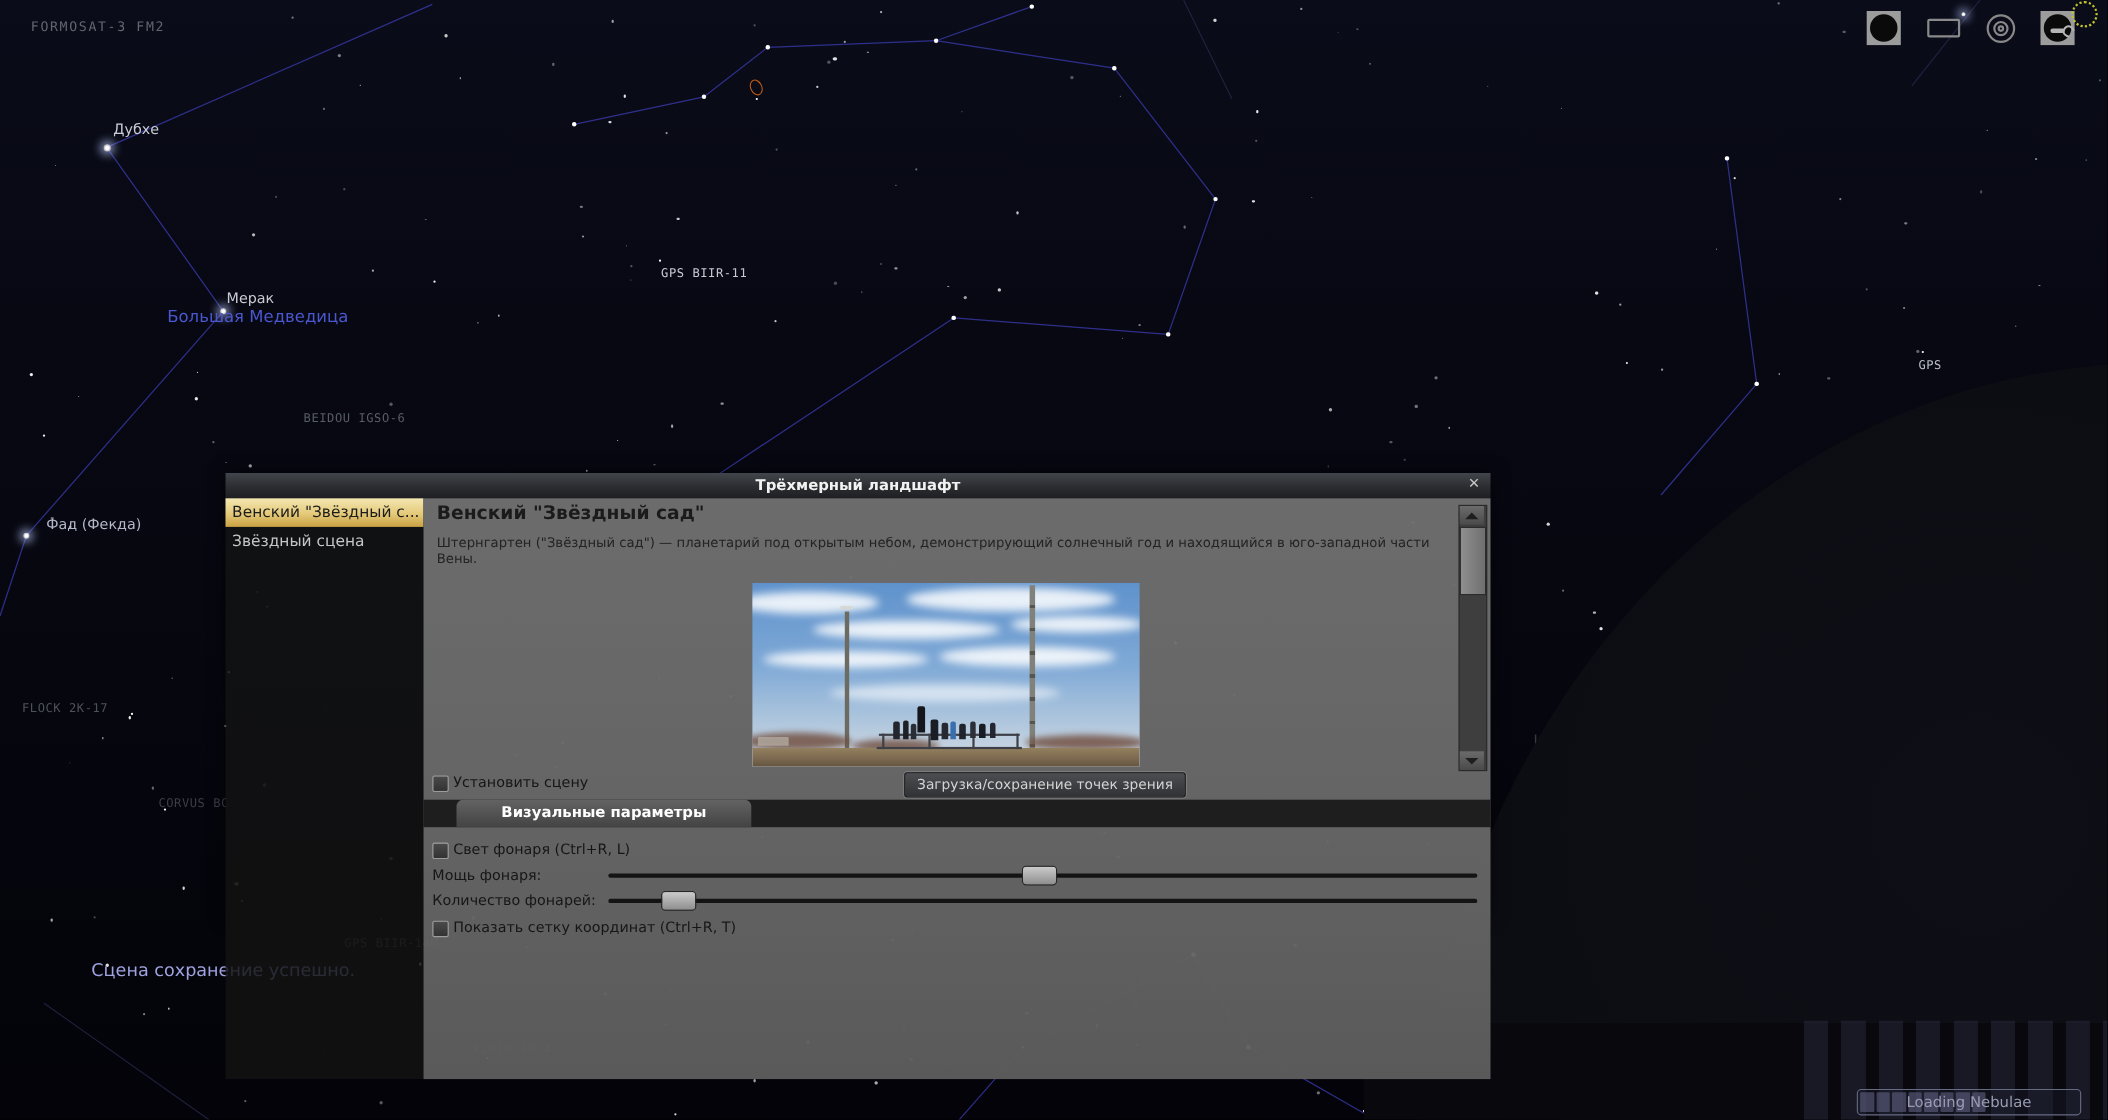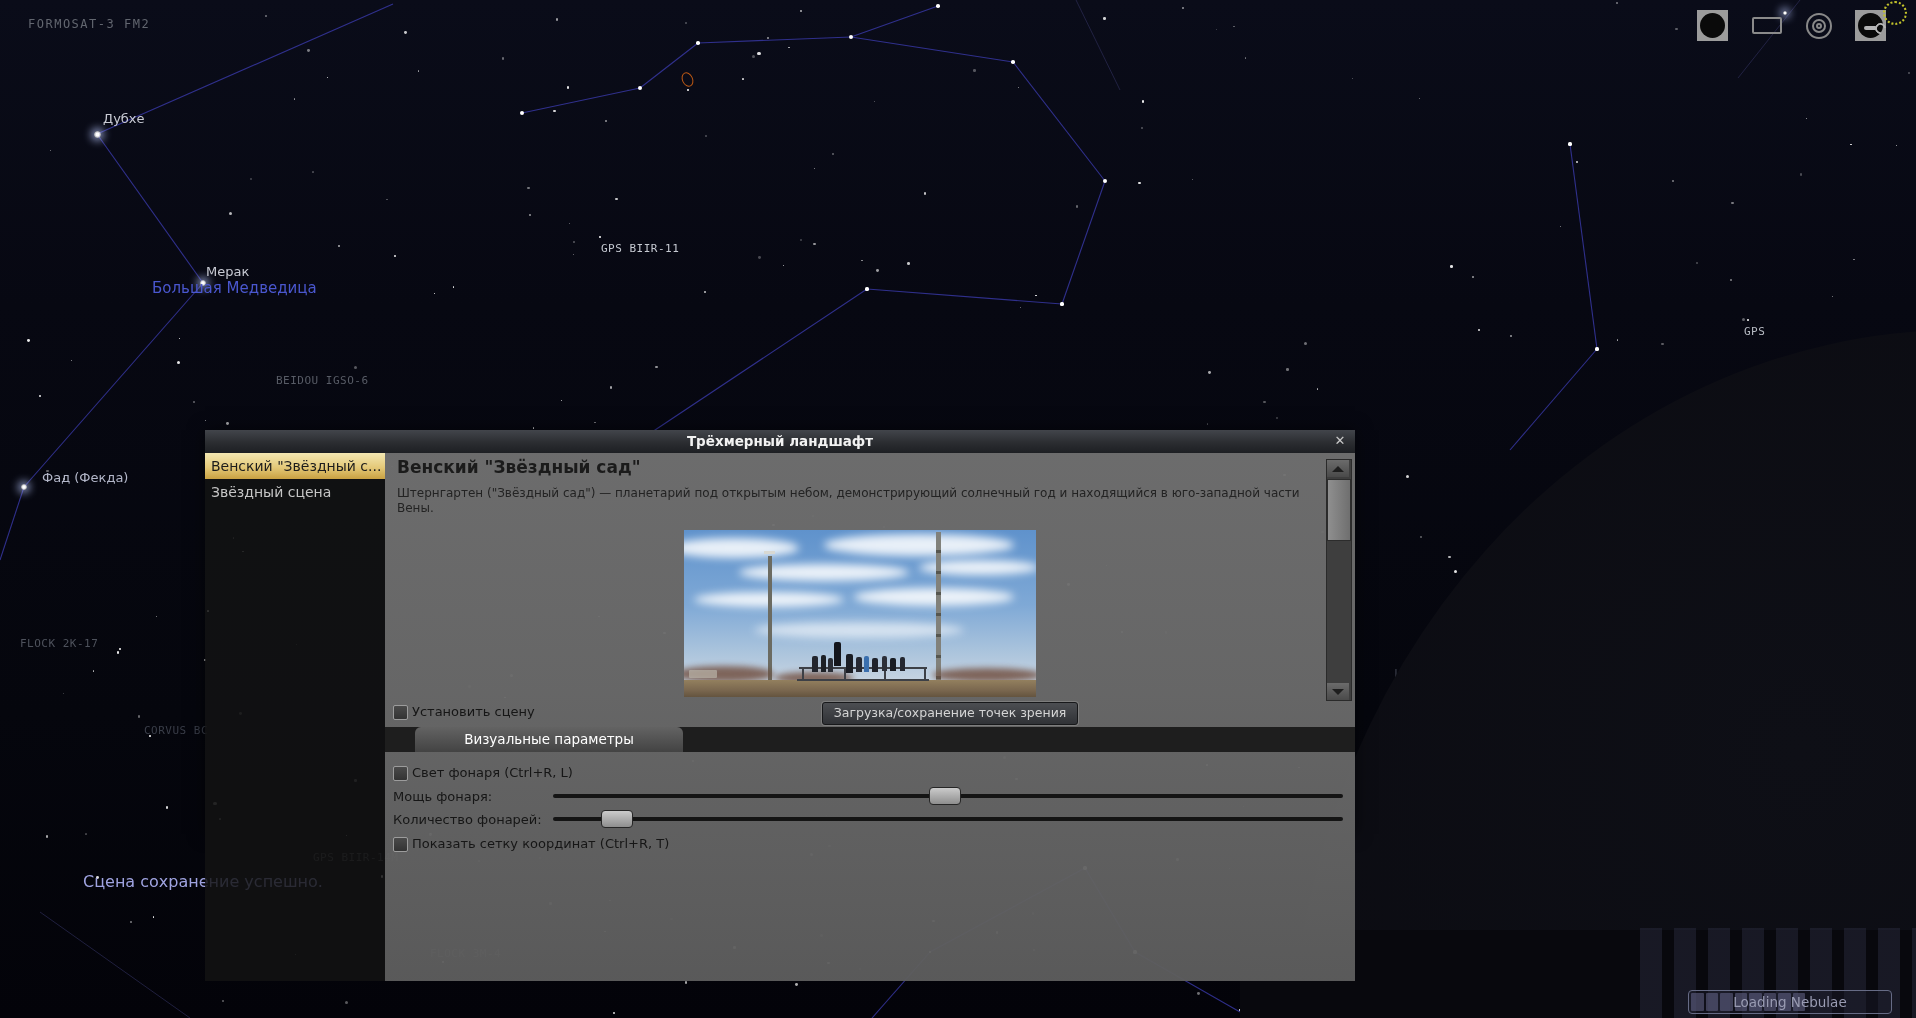--- a/index.html
+++ b/index.html
@@ -63,21 +63,21 @@
   .checkbox{position:absolute;width:13px;height:13px;background:linear-gradient(180deg,#4a4a4a,#333);
     border:1px solid #9c9c9c;border-radius:2px;cursor:pointer;}
   .ctl-label{position:absolute;font-size:13px;color:#161616;white-space:nowrap;}
   .viewpoints-btn{position:absolute;left:437px;top:3px;width:254px;height:21px;line-height:20px;
     text-align:center;font-size:12.5px;color:#d4d4d4;cursor:pointer;border-radius:3px;
     background:linear-gradient(180deg,#4c4e52 0%,#303236 100%);border:1px solid #17181a;
     box-shadow:0 0 0 1px #7d7d7d;}
   
   .tabbar{position:absolute;left:0;top:274px;width:970px;height:25px;background:rgba(22,22,22,.9);}
   .tab{position:absolute;top:0;height:25px;line-height:25px;font-size:13.5px;cursor:pointer;white-space:nowrap;}
-  .tab.active{left:30px;width:268px;text-align:center;font-weight:normal;color:#fff;
+  .tab.active{left:30px;width:268px;text-align:center;font-weight:bold;color:#fff;
     border-radius:6px 6px 0 0;background:linear-gradient(180deg,#636363 0%,#434343 100%);}
   .tab.inactive{left:298px;width:660px;padding-left:20px;color:#dedede;}
   
   .controls{position:absolute;left:0;top:299px;width:970px;height:229px;}
   .slider{position:absolute;width:790px;height:18px;cursor:pointer;}
   .slider .track{position:absolute;left:0;right:0;top:7px;height:3.5px;background:#141414;border-radius:2px;}
   .slider .handle{position:absolute;top:0;width:30px;height:16px;border-radius:4px;cursor:grab;
     background:linear-gradient(180deg,#cbcbcb 0%,#8e8e8e 100%);border:1px solid #262626;}
   
   .statusbar{position:absolute;left:0;top:996px;width:988px;height:22px;z-index:12;

